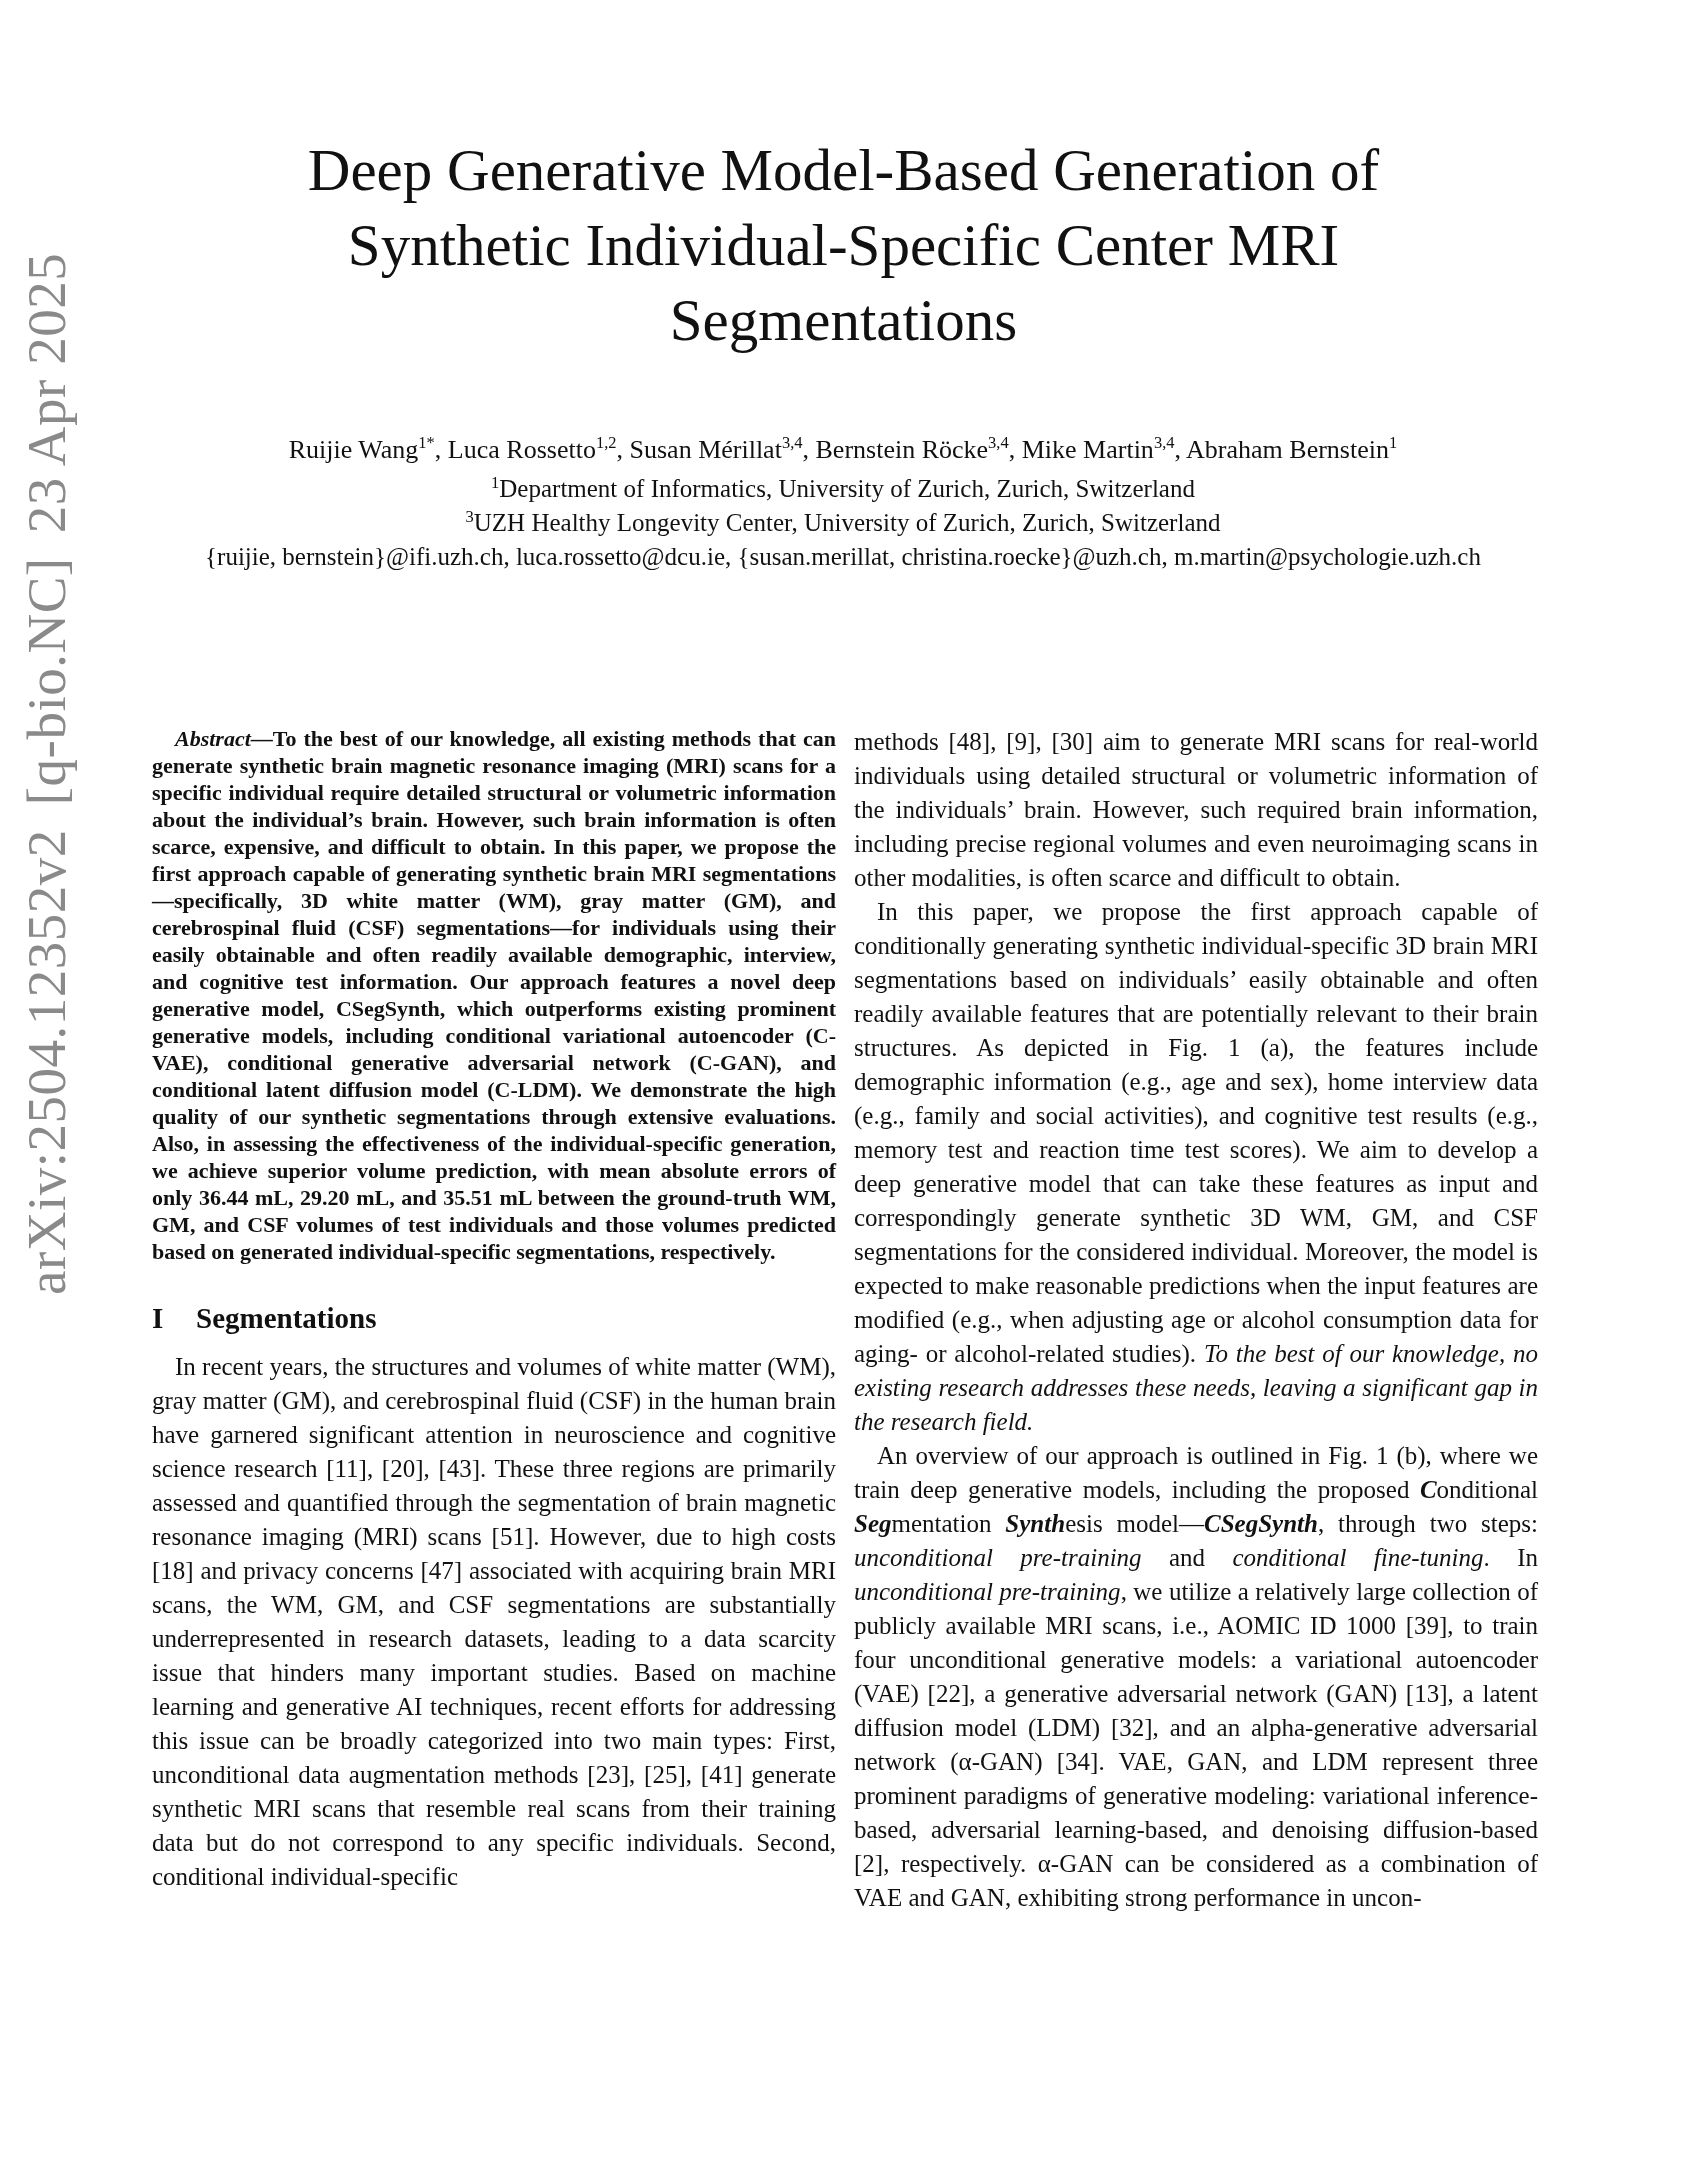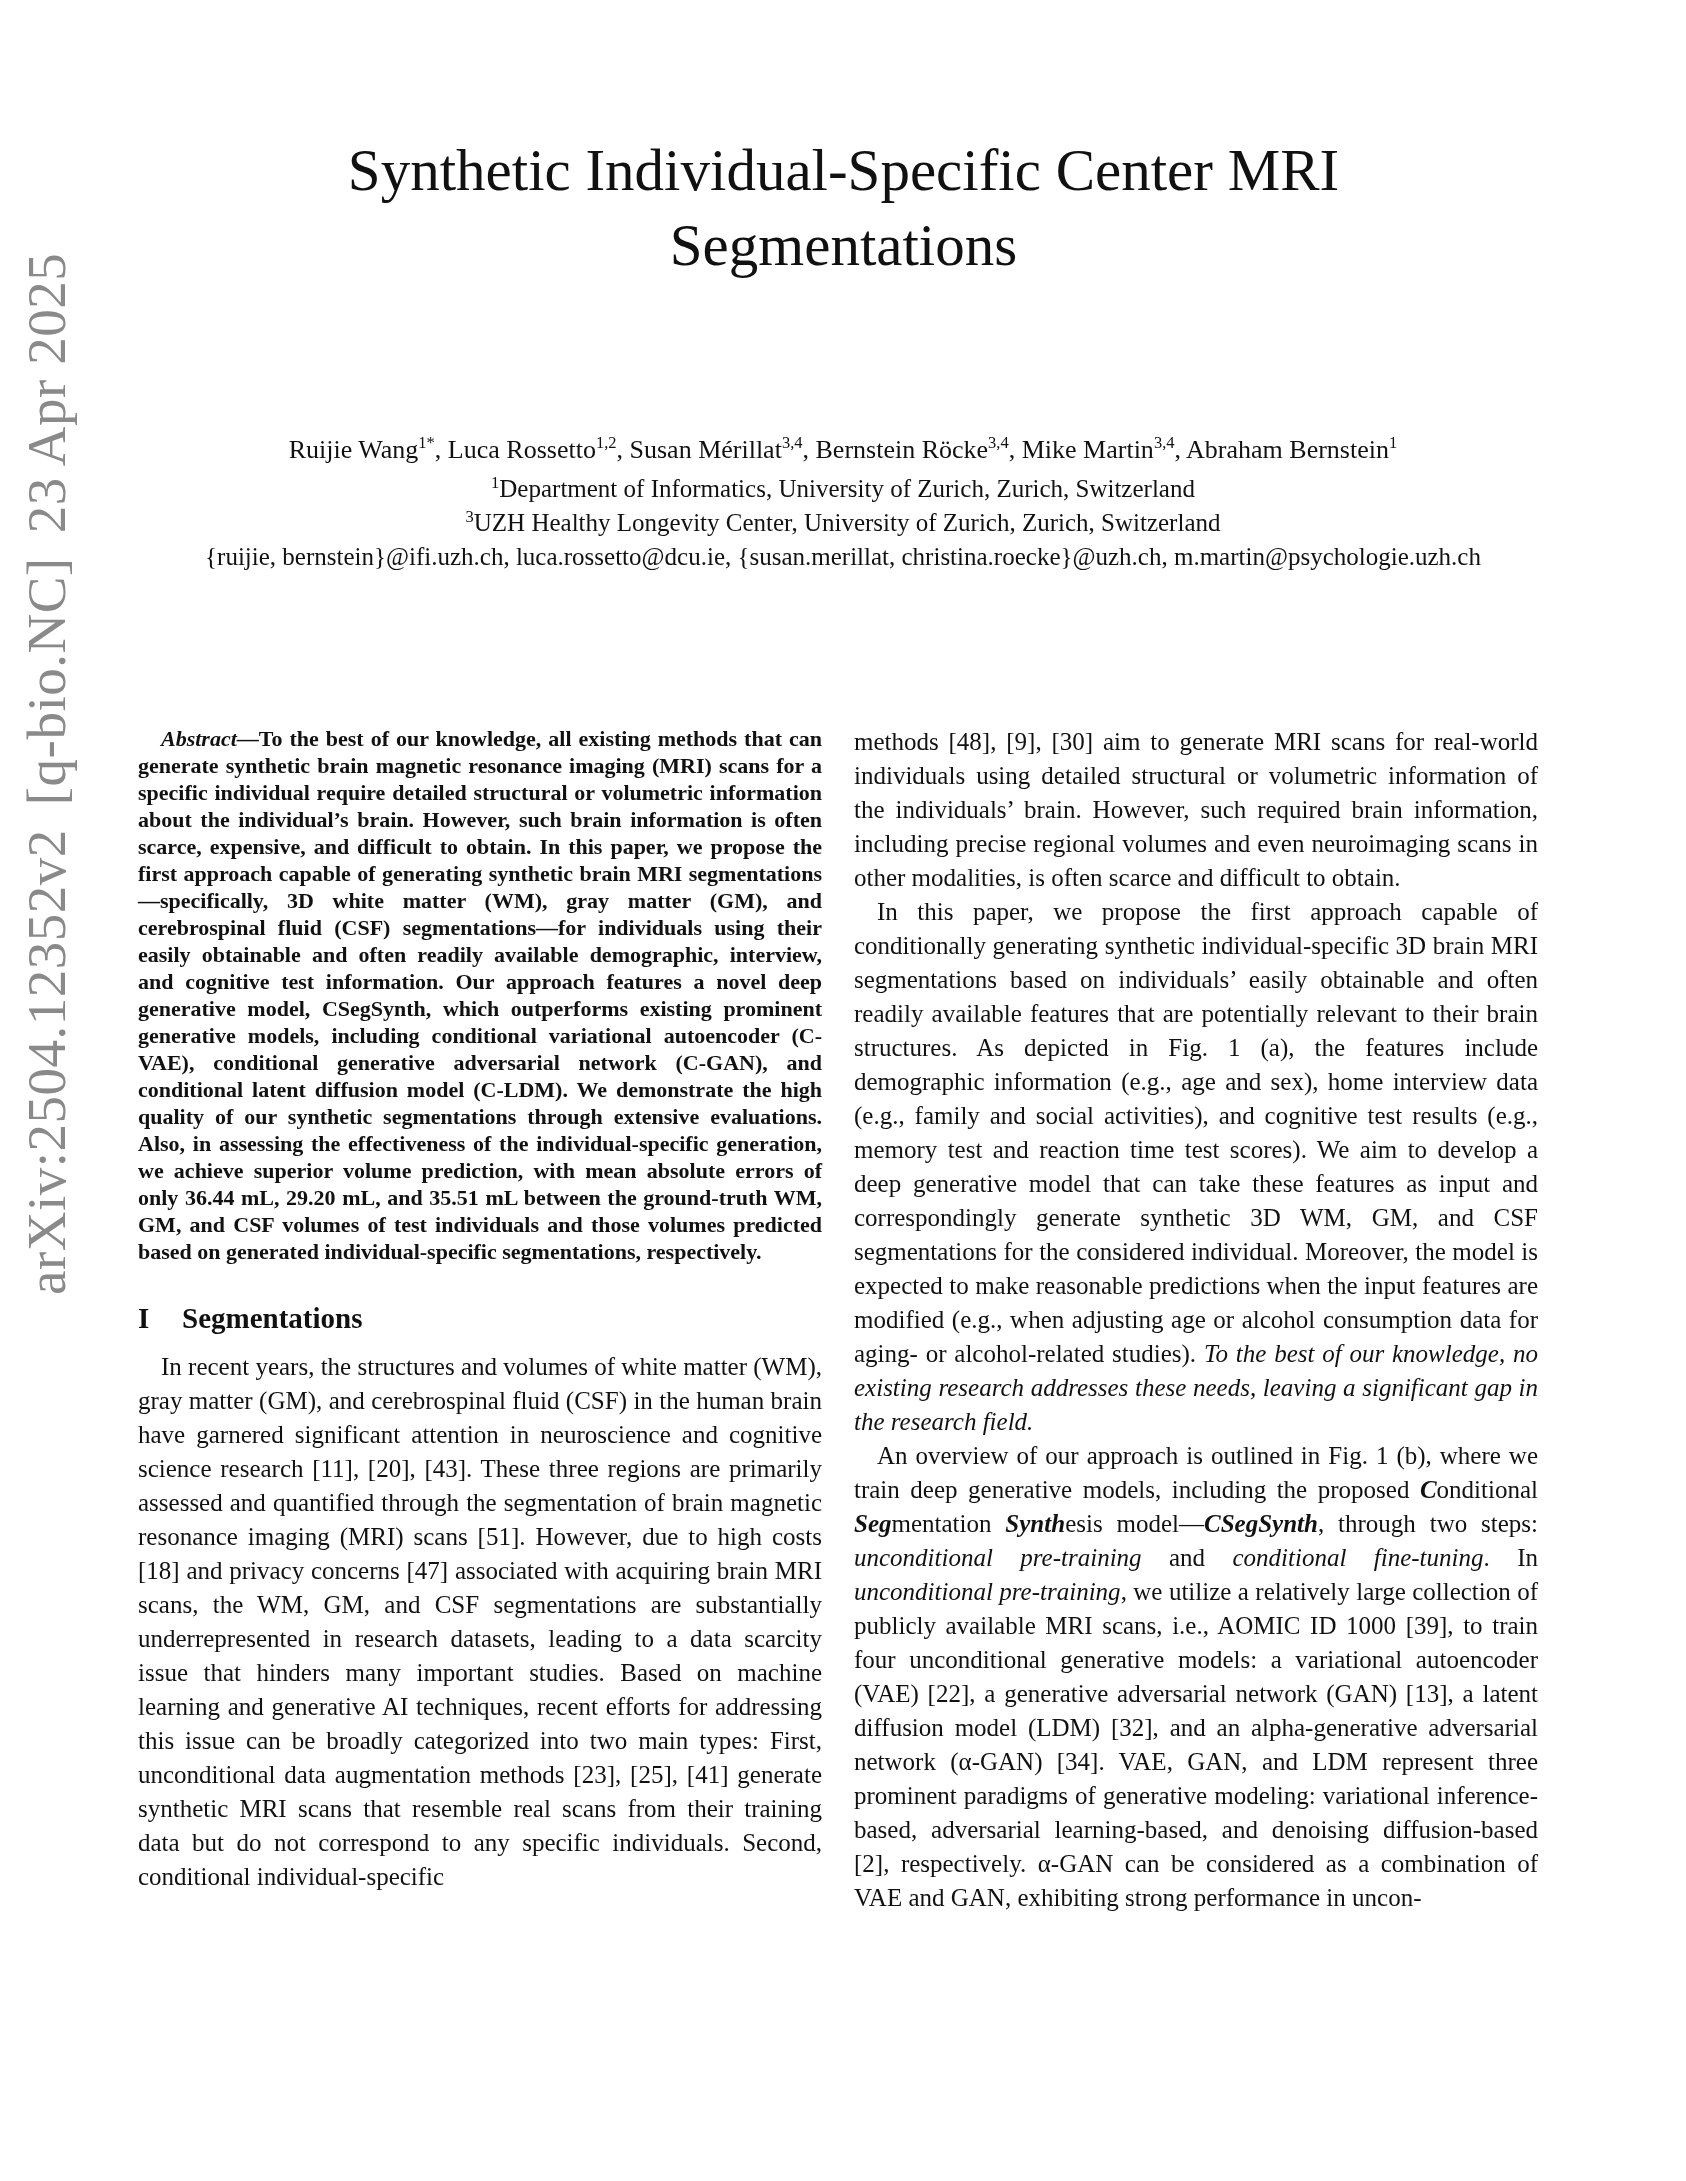--- a/index.html
+++ b/index.html
@@ -13,39 +13,40 @@
   .authors sup { font-size: 16.5px; line-height: 0; }
   .affil { position: absolute; left: 110px; width: 1466px; top: 472px; text-align: center;
            font-size: 25px; line-height: 34px; }
   .affil div sup { font-size: 16.5px; line-height: 0; }
   .watermark { position: absolute; left: 14.7px; top: 1295px; transform-origin: 0 0; transform: rotate(-90deg);
                font-family: "Liberation Serif", serif; font-size: 55px; color: #8a8a8a; white-space: nowrap;
                letter-spacing: 0.5px; }
   .watermark span { margin-right: 24px; }
   .col { position: absolute; top: 725px; width: 684px; font-size: 25px; line-height: 34px;
          text-align: justify; hyphens: manual; }
-  .col.left { left: 138px; }
+  .col.left { left: 152px; }
   .col.right { left: 854px; }
   .abstract { font-weight: bold; font-size: 22px; line-height: 27px; text-indent: 23px; margin: 0; }
   .abstract .lbl { font-style: italic; }
   .section-head { font-weight: bold; font-size: 29px; margin: 35px 0 13px 0; line-height: 37px; }
   .section-head .num { display: inline-block; width: 44px; }
   p.body { margin: 0; text-indent: 23px; }
   p.body.cont { text-indent: 0; }
   em { font-style: italic; }
   .bi { font-weight: bold; font-style: italic; }
 </style>
 </head>
 <body>
 
 <div class="watermark">
   <span>arXiv:2504.12352v2</span><span>[q-bio.NC]</span><span>23 Apr 2025</span>
 </div>
 
 <h1 class="title">
+  <span>Deep Generative Model-Based Generation of</span>
   <span>Synthetic Individual-Specific Center MRI</span>
   <span>Segmentations</span>
 </h1>
 
 <div class="authors">
   <span>Ruijie Wang</span><sup>1*</sup>,
   <span>Luca Rossetto</span><sup>1,2</sup>,
   <span>Susan Mérillat</span><sup>3,4</sup>,
   <span>Bernstein Röcke</span><sup>3,4</sup>,
   <span>Mike Martin</span><sup>3,4</sup>,

